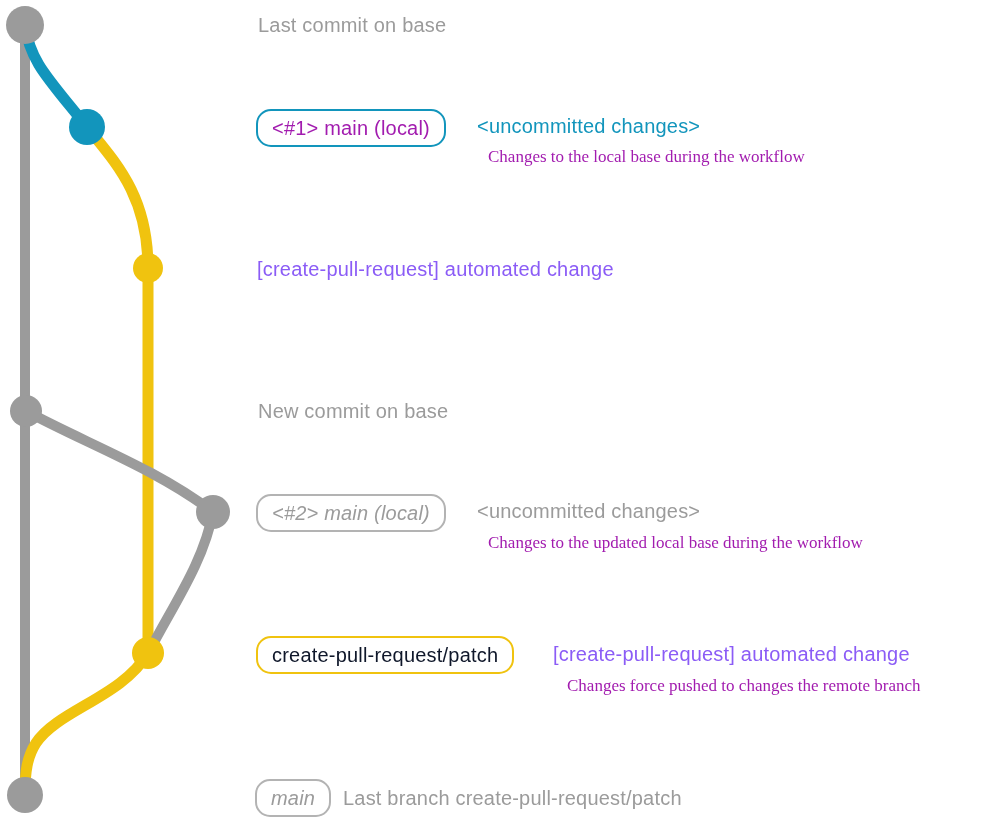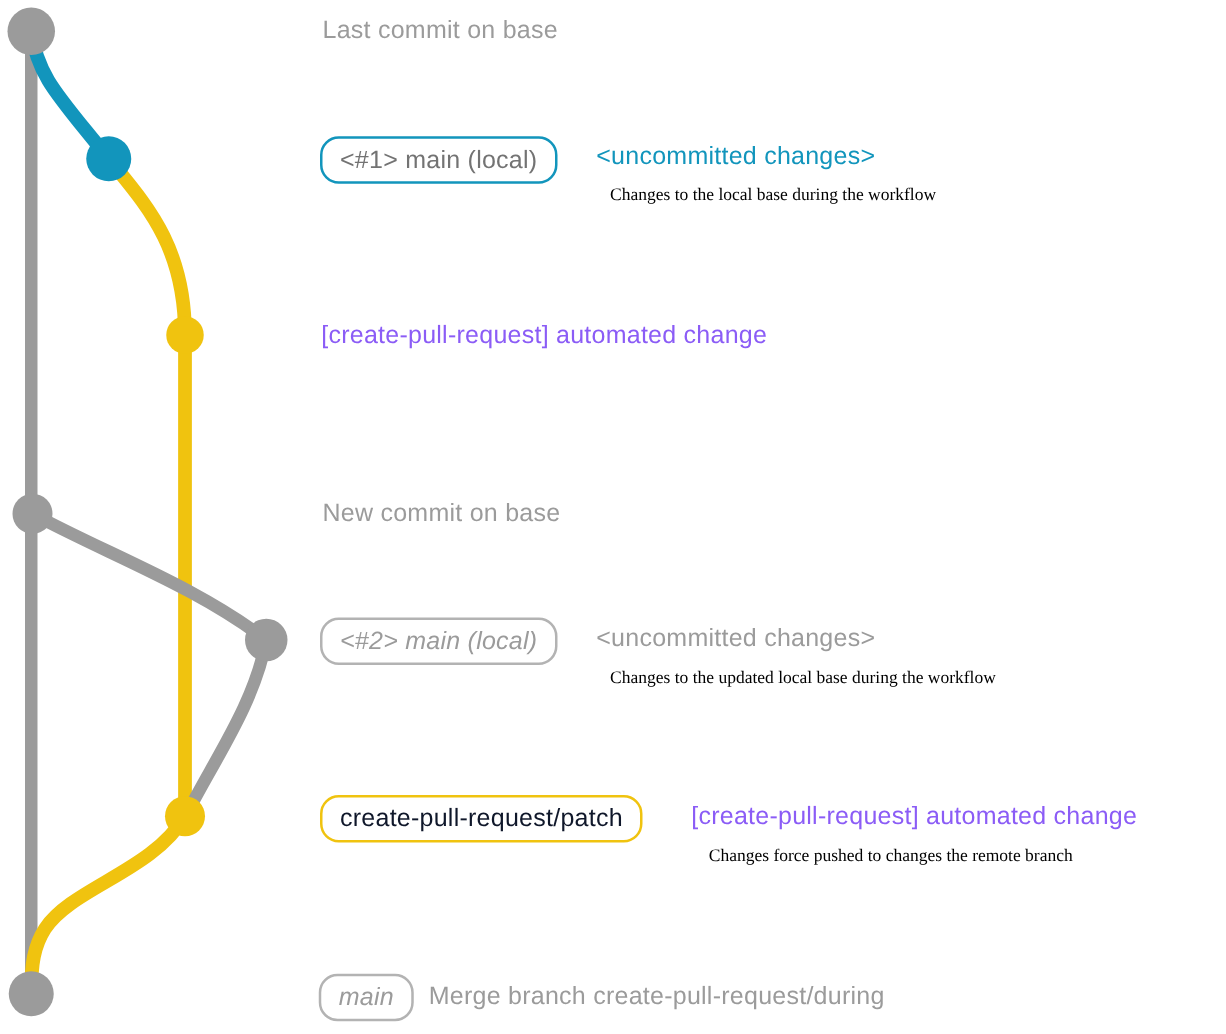--- a/index.html
+++ b/index.html
@@ -2,29 +2,29 @@
 <html><head>
 <meta charset="utf-8">
 <style>
   html,body{margin:0;padding:0;background:#ffffff;}
   #diagram{position:relative;width:981px;height:827px;overflow:hidden;background:#ffffff;
            font-family:"Liberation Sans",sans-serif;}
   #diagram svg{position:absolute;left:0;top:0;}
 
   .t{position:absolute;transform:translateY(-50%);white-space:nowrap;}
   .sans{font-size:20px;letter-spacing:0.2px;}
-  .serif{font-family:"Liberation Serif",serif;font-size:14px;color:#000000;}
+  .serif{font-family:"Liberation Serif",serif;font-size:17px;color:#a21caf;}
   .gray{color:#9B9B9B;}
   .blue{color:#1295BC;}
   .yellow{color:#8b5cf6;}
 
   .badge{position:absolute;transform:translateY(-50%);white-space:nowrap;
          font-size:20px;line-height:24px;padding:5px 14px;border:2px solid;
          border-radius:15px;background:#ffffff;letter-spacing:0.2px;}
-  .blue-badge{color:#737373;border-color:#1295BC;}
+  .blue-badge{color:#a21caf;border-color:#1295BC;}
   .gray-badge{color:#9B9B9B;border-color:#B3B3B3;font-style:italic;}
   .yellow-badge{color:#0f172a;border-color:#F0C30F;}
 
   .base-line,.gray-line{stroke:#9B9B9B;fill:none;stroke-linecap:round;stroke-width:10;}
   .blue-line{stroke:#1295BC;fill:none;stroke-linecap:round;stroke-width:11;}
   .yellow-line{stroke:#F0C30F;fill:none;stroke-linecap:round;stroke-width:11;}
   .gray-dot{fill:#9B9B9B;}
   .blue-dot{fill:#1295BC;}
   .yellow-dot{fill:#F0C30F;}
 </style>
@@ -60,15 +60,15 @@
 
   <div class="badge gray-badge" style="left:256px;top:513px">&lt;#2&gt; main (local)</div>
   <div class="t sans gray" style="left:477px;top:511px">&lt;uncommitted changes&gt;</div>
   <div class="t serif" style="left:488px;top:543px">Changes to the updated local base during the workflow</div>
 
   <div class="badge yellow-badge" style="left:256px;top:655px">create-pull-request/patch</div>
   <div class="t sans yellow" style="left:553px;top:654px">[create-pull-request] automated change</div>
   <div class="t serif" style="left:567px;top:686px">Changes force pushed to changes the remote branch</div>
 
   <div class="badge gray-badge" style="left:255px;top:798px">main</div>
-  <div class="t sans gray" style="left:343px;top:798px">Merge branch create-pull-request/during</div>
+  <div class="t sans gray" style="left:343px;top:798px">Last branch create-pull-request/patch</div>
 
 </div>
 
 </body></html>

